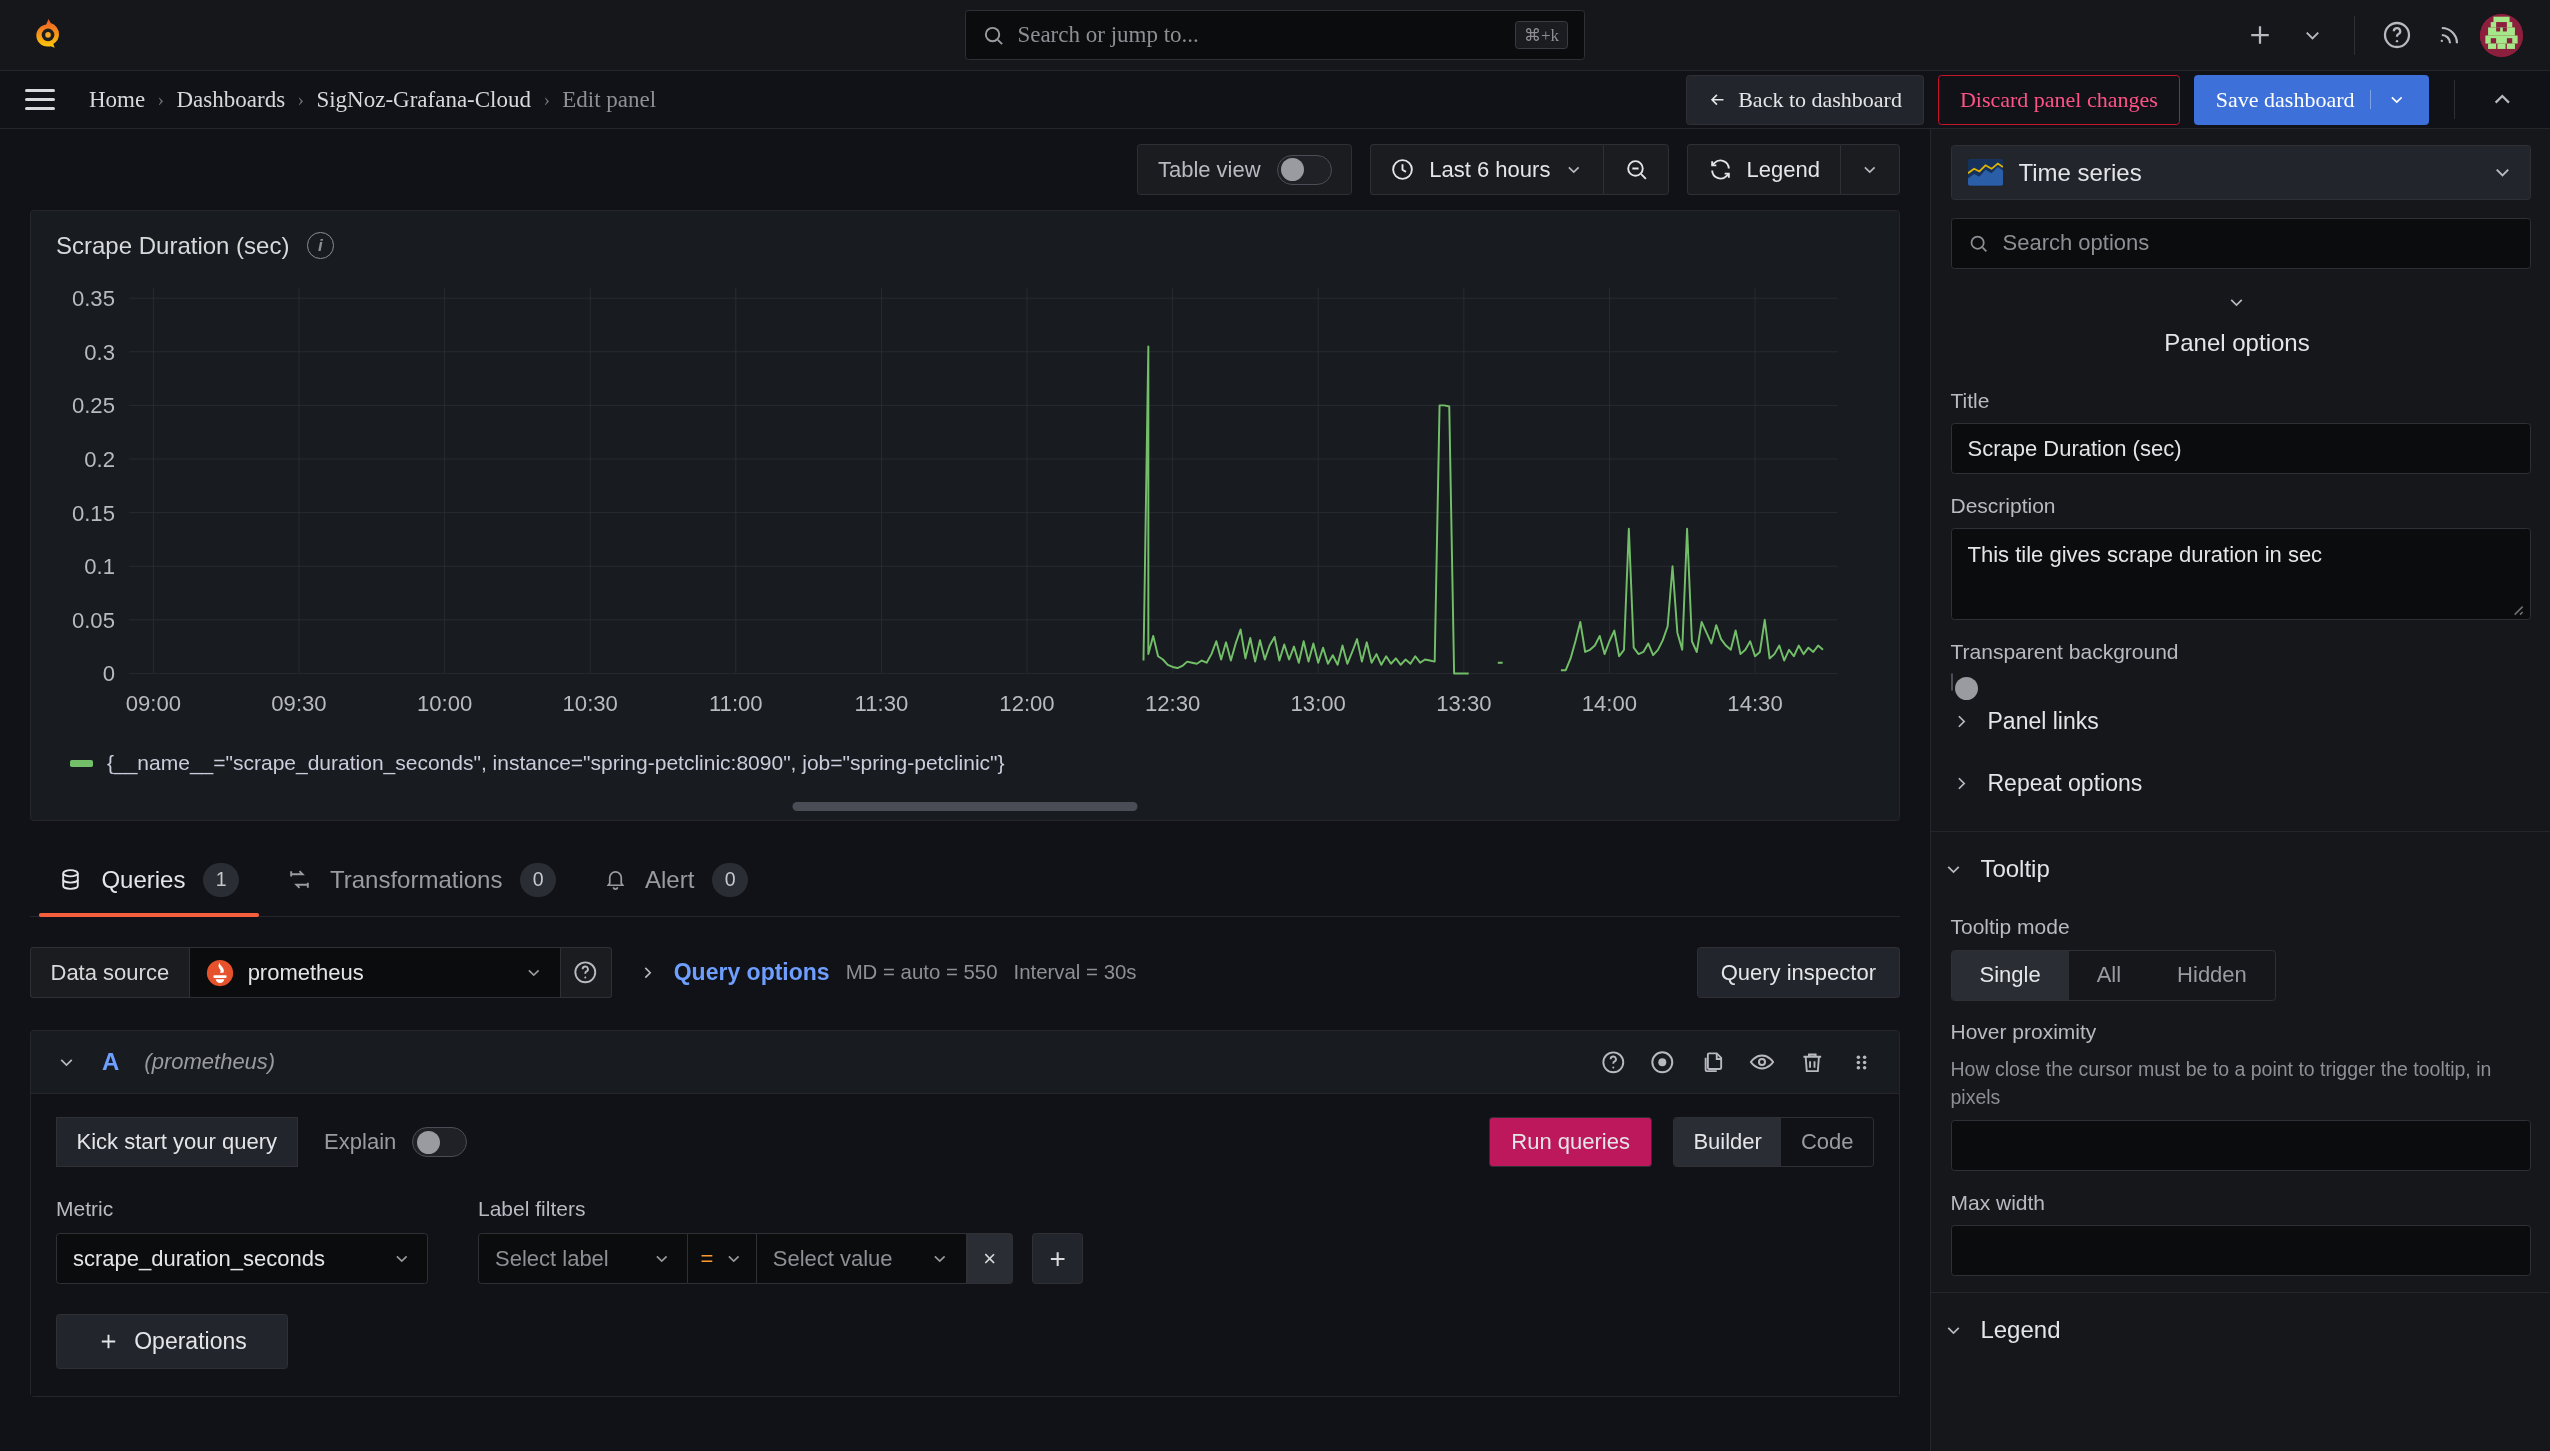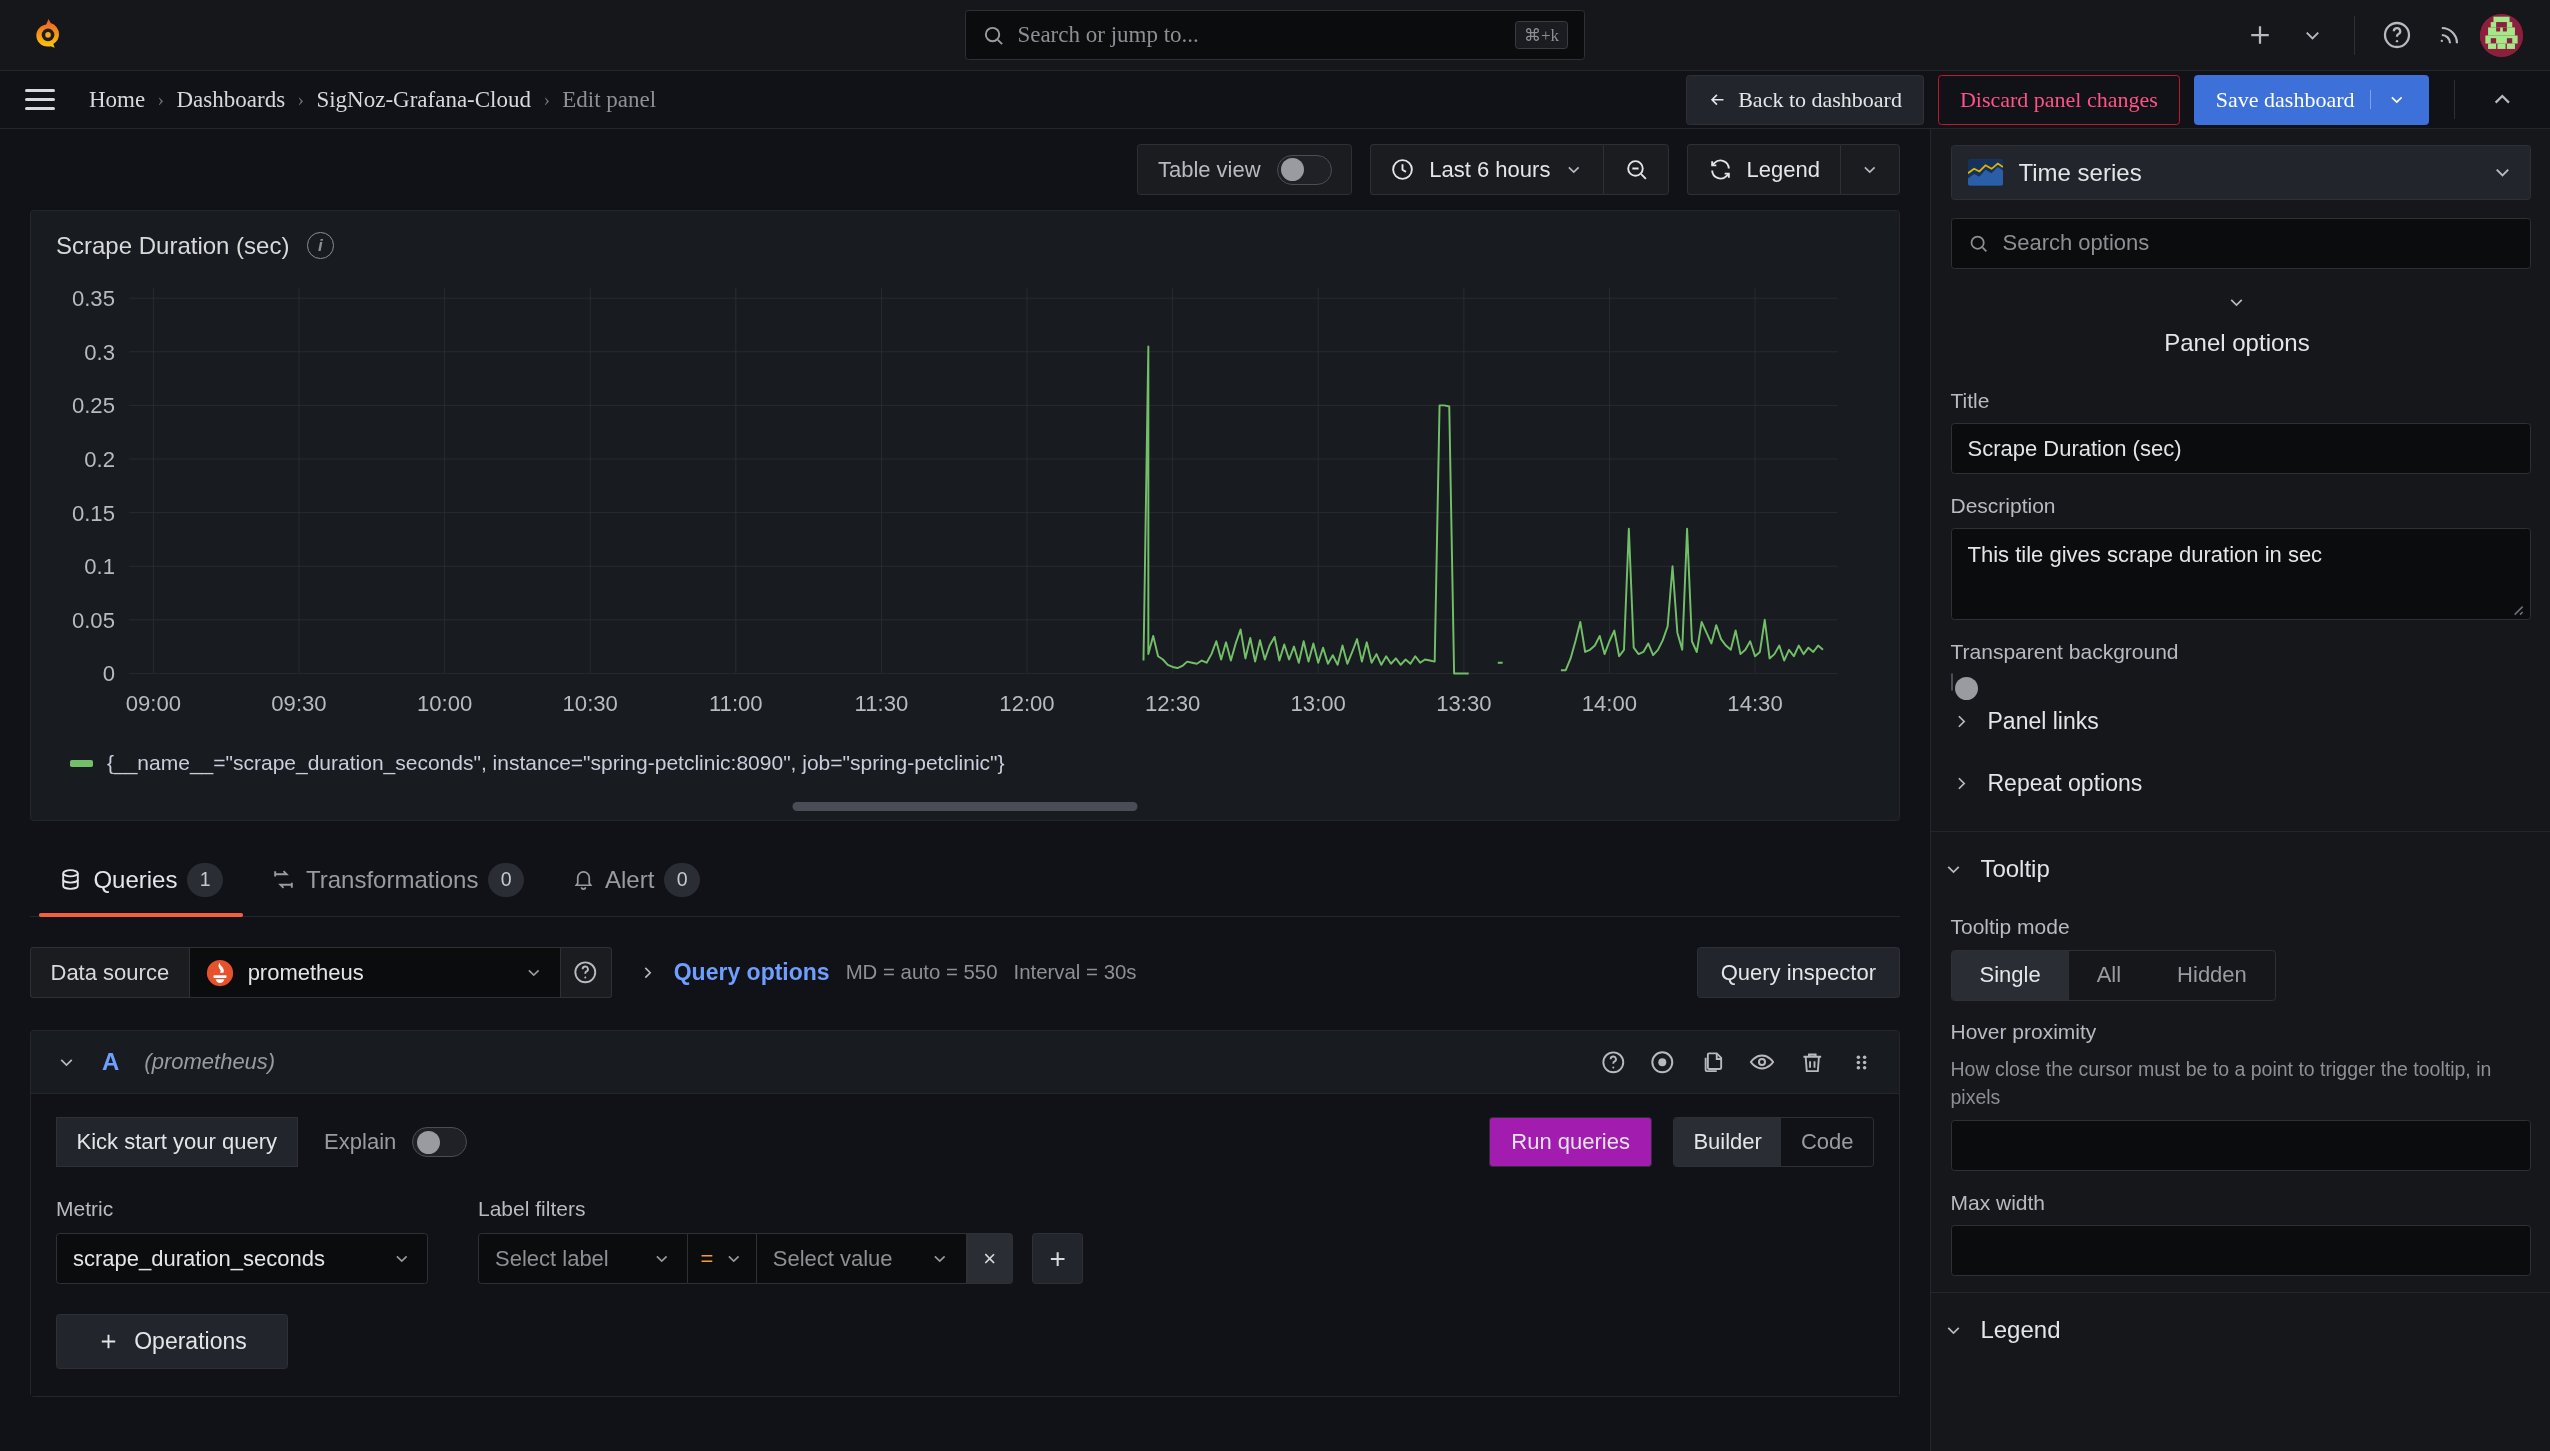--- a/index.html
+++ b/index.html
@@ -132,21 +132,21 @@
     position:absolute; bottom: 8.9px; left: 50%; transform: translateX(-50%);
     width: 345px; height: 8.9px; border-radius: 4.4px; background: #4a4d55;
   }
 
   
   .tabs {
     display: flex; align-items: flex-end; gap: 8.9px; height: 80px;
     border-bottom: 0.9px solid #24262b; margin: 16px 30px 0 30px; padding-left: 8.9px;
   }
   .tab {
-    display: flex; align-items: center; gap: 10px; padding: 0 19.5px 19.5px 19.5px;
+    display: flex; align-items: center; gap: 18px; padding: 0 19.5px 19.5px 19.5px;
     font-size: 24px; color: #9a9ba1; position: relative;
   }
   .tab.active { color: #e4e5e8; }
   .tab.active::after {
     content:''; position:absolute; left:0; right:0; bottom:-0.9px; height: 3.5px;
     background: #f55f3e; border-radius: 1.8px;
   }
   .badge {
     background: #2a2d33; color: #c7c8cc; border-radius: 885px;
     min-width: 35px; height: 34px; padding: 0 12.4px; font-size: 19.5px;
@@ -185,21 +185,21 @@
   .q-actions { margin-left:auto; display:flex;align-items:center;gap:23px;color:#b9b9c2;}
   .query-body { background: #111217; border-top: 0.9px solid #24262b; padding: 23px 25px 26.6px 25px;}
   .qb-row1 { display:flex;align-items:center;gap:26.6px; }
   .kickstart {
     height:50px;background:#22252b;border:0.9px solid #2e3036;border-radius:0;
     display:flex;align-items:center;padding:0 19.5px;font-size:22px;color:#e4e5e8;
   }
   .explain { display:flex;align-items:center;gap:16px;font-size:22px;color:#9a9ba1;}
   .qb-right { margin-left:auto; display:flex;align-items:center;gap:21px;}
   .runq {
-    height:50px;background:#a21caf;border:0.9px solid #2e3036;border-radius:3.5px;
+    height:50px;background:#be185d;border:0.9px solid #2e3036;border-radius:3.5px;
     display:flex;align-items:center;padding:8px 21px;font-size:22px;color:#e4e5e8;
   }
   .segmented { height:50px;border:0.9px solid #2e3036;border-radius:3.5px;display:flex;overflow:hidden;}
   .seg { padding: 0 19.5px; display:flex;align-items:center;font-size:22px;color:#9a9ba1;}
   .seg.active { background:#2a2d33; color:#e4e5e8;}
   .qb-row2 { display:flex; gap: 50px; margin-top: 30px; }
   .field-label { font-size:21px;color:#b9b9c2; margin-bottom: 12.4px;}
   .select {
     height: 51px; background:#0b0c0e;border:0.9px solid #2e3036;border-radius:3.5px;
     display:flex;align-items:center;padding:0 16px;gap:14px;font-size:22px;color:#e4e5e8;

